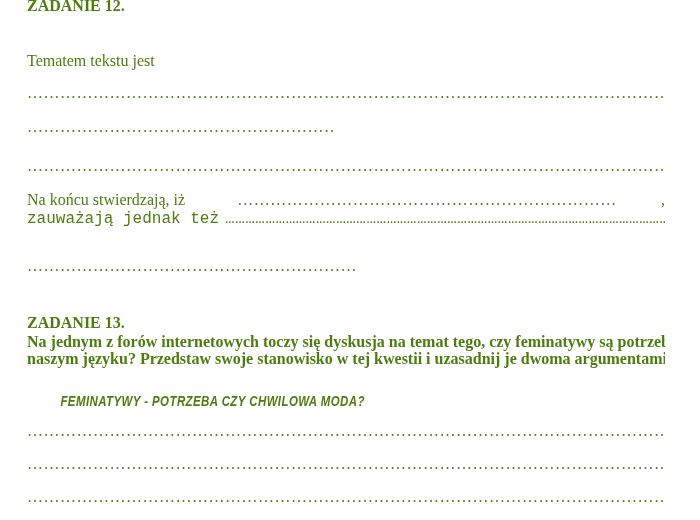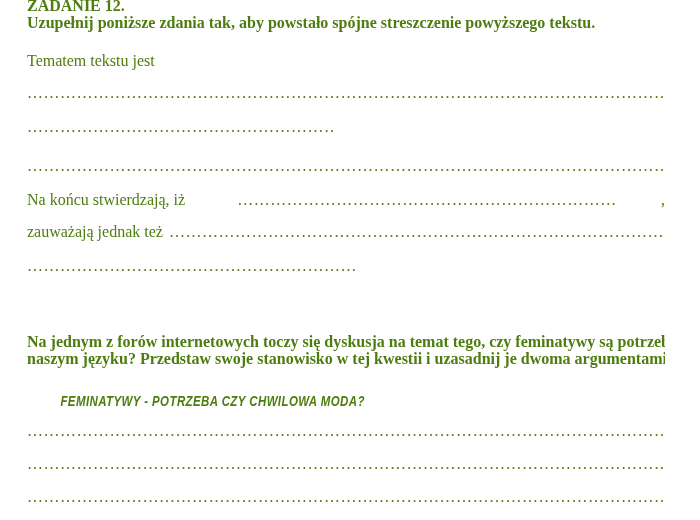--- a/index.html
+++ b/index.html
@@ -65,47 +65,47 @@
     white-space: nowrap;
   }
 </style>
 </head>
 <body>
 
 <div class="page">
 
   <div class="abs bold" style="top:-3px;">ZADANIE 12.</div>
 
-  <div class="abs bold" style="top:14px;">Uzupełnij poniższe zdania tak, aby powstało spójne streszczenie powyższego tekstu.</div>
 
   <div class="abs" style="top:52px;">Tematem tekstu jest</div>
 
   <div class="abs dotline w-full" style="top:84px;">………………………………………………………………………………………………………………………………………………………………………………………………</div>
 
   <div class="abs dotline" style="top:118px; width:306px;">………………………………………………………………………………………………………………………………………………………………………………………………</div>
 
   <div class="abs flexline" style="top:157px;">
     <span class="fill">………………………………………………………………………………………………………………………………………………………………………………………………</span>
     <span class="suffix"></span>
   </div>
 
   <div class="abs flexline" style="top:191px;gap:46px;">
     <span class="prefix">Na końcu stwierdzają, iż</span>
     <span class="fill">………………………………………………………………………………………………………………………………………………………………………………………………</span>
     <span class="suffix">,</span>
   </div>
 
-  <div class="abs flexline" style="top:223px;">
+  <div class="abs flexline" style="top:210px;font-family:Liberation Mono, monospace;">
     <span class="prefix">zauważają jednak też</span>
     <span class="fill">………………………………………………………………………………………………………………………………………………………………………………………………</span>
     <span class="suffix"></span>
   </div>
 
   <div class="abs dotline" style="top:257px; width:331px;">………………………………………………………………………………………………………………………………………………………………………………………………</div>
 
+  <div class="abs bold" style="top:314px;">ZADANIE 13.</div>
 
   <div class="abs bold para w-full" style="top:333px;">Na jednym z forów internetowych toczy się dyskusja na temat tego, czy feminatywy są potrzebne w</div>
 
   <div class="abs bold para w-full" style="top:350px;">naszym języku? Przedstaw swoje stanowisko w tej kwestii i uzasadnij je dwoma argumentami.</div>
 
   <div class="abs topic-wrap w-full" style="top:392px;">
     <span class="topic">FEMINATYWY - POTRZEBA CZY CHWILOWA MODA?</span>
   </div>
 
   <div class="abs dotline w-full" style="top:422px;">………………………………………………………………………………………………………………………………………………………………………………………………</div>

